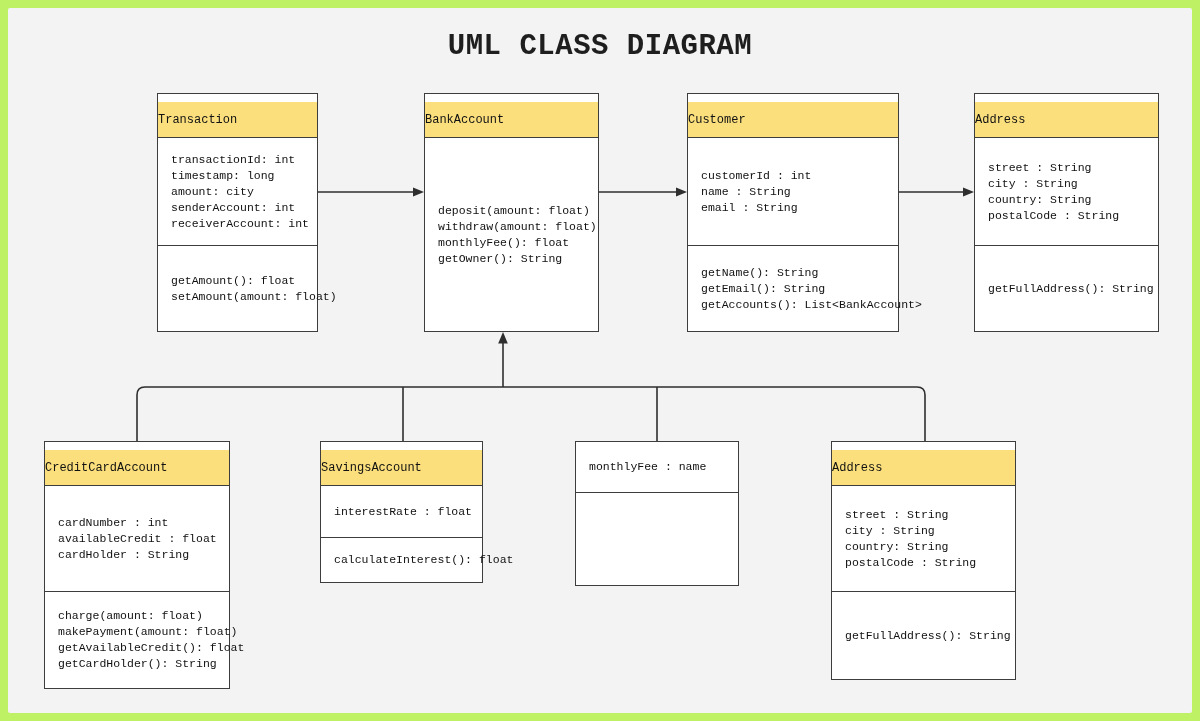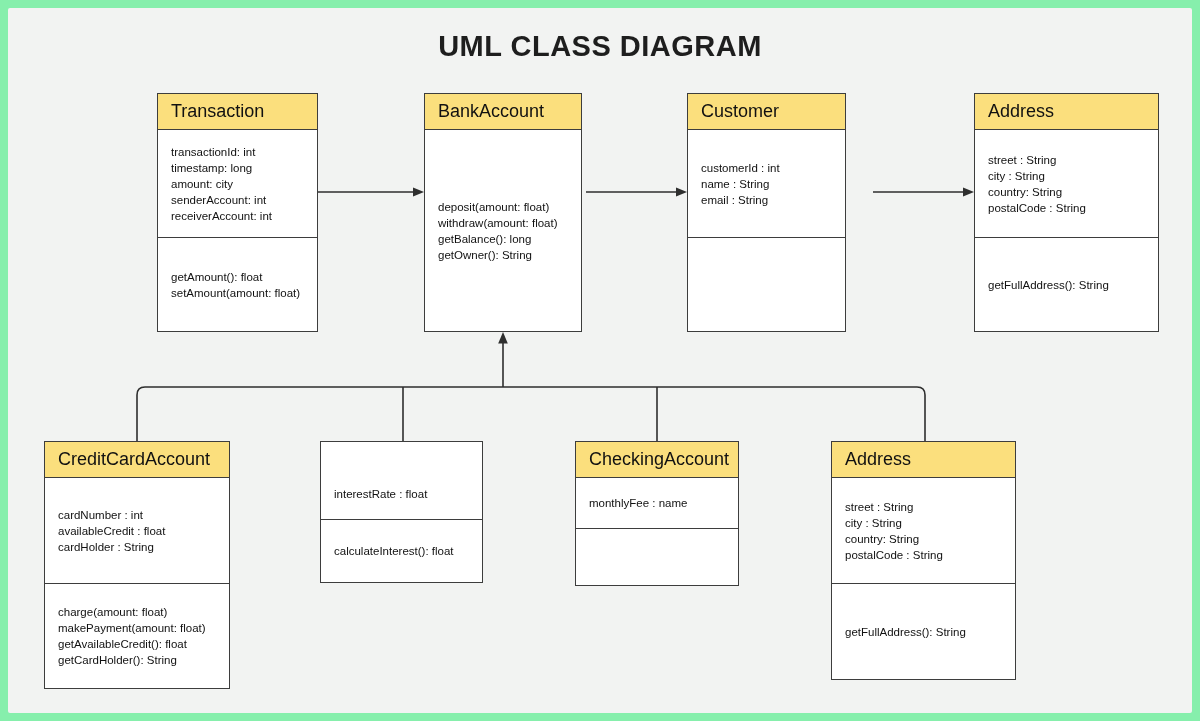--- a/index.html
+++ b/index.html
@@ -6,51 +6,51 @@
     --canvas-bg:#f2f3f2;
     --header-fill:#fbdf7d;
     --box-fill:#ffffff;
     --box-border:#3d3d3d;
     --connector:#2e2e2e;
     --title-color:#1e1e1e;
   }
   *{margin:0;padding:0;box-sizing:border-box;}
   html,body{width:1200px;height:721px;background:#ffffff;overflow:hidden;
     font-family:"Liberation Sans","DejaVu Sans",sans-serif;}
-  .page{position:relative;width:1200px;height:721px;background:#86efac;}
+  .page{position:relative;width:1200px;height:721px;background:#bef264;font-family:Liberation Mono, monospace;}
   .canvas{position:absolute;left:8px;top:8px;width:1184px;height:705px;
     background:var(--canvas-bg);border-radius:2px;}
   .diagram-title{position:absolute;left:0;top:30px;width:1200px;text-align:center;
     font-size:29px;font-weight:700;letter-spacing:.5px;color:var(--title-color);}
   svg.connectors{position:absolute;left:0;top:0;width:1200px;height:721px;}
   .conn{stroke:var(--connector);stroke-width:1.6;fill:none;}
   .arrowhead{fill:var(--connector);stroke:none;}
 
   .uml-class{position:absolute;background:var(--box-fill);
     border:1px solid var(--box-border);display:flex;flex-direction:column;}
   .uml-header{height:36px;flex:0 0 36px;background:var(--header-fill);
     border-bottom:1px solid var(--box-border);display:flex;align-items:center;
-    padding-left:13px;font-size:18px;color:#111;}
+    font-size:12px;color:#111;margin-top:8px;}
   .uml-attrs{border-bottom:1px solid var(--box-border);}
   .uml-attrs,.uml-methods{display:flex;flex-direction:column;justify-content:center;
     padding:4px 13px;font-size:11.5px;color:#111;}
   .uml-methods{flex:1;}
   .member-line{line-height:16px;white-space:nowrap;}
 
   #c0{left:157px;top:93px;width:161px;height:239px;}
-  #c1{left:424px;top:93px;width:158px;height:239px;justify-content:flex-end;}
-  #c2{left:687px;top:93px;width:159px;height:239px;}
+  #c1{left:424px;top:93px;width:175px;height:239px;justify-content:flex-end;}
+  #c2{left:687px;top:93px;width:212px;height:239px;}
   #c3{left:974px;top:93px;width:185px;height:239px;}
   #c4{left:44px; top:441px;width:186px;height:248px;}
   #c5{left:320px;top:441px;width:163px;height:142px;}
   #c6{left:575px;top:441px;width:164px;height:145px;}
   #c7{left:831px;top:441px;width:185px;height:239px;}
   #c0 .uml-attrs,#c1 .uml-attrs,#c2 .uml-attrs,#c3 .uml-attrs{height:108px;flex:0 0 108px;}
   #c4 .uml-attrs,#c7 .uml-attrs{height:106px;flex:0 0 106px;}
-  #c5 .uml-attrs{height:52px;flex:0 0 52px;margin-top:26px;}
+  #c5 .uml-attrs{height:52px;flex:0 0 52px;}
   #c6 .uml-attrs{height:51px;flex:0 0 51px;}
 </style>
 </head>
 <body>
 
 <div class="page">
   <div class="canvas"></div>
 
   <div class="diagram-title">UML CLASS DIAGRAM</div>
 
@@ -83,31 +83,36 @@
         <div class="member-line">getAmount(): float</div>
         <div class="member-line">setAmount(amount: float)</div>
       </div>
   </div>
 
   <div class="uml-class" id="c1">
     <div class="uml-header">BankAccount</div>
     <div class="uml-methods">
         <div class="member-line">deposit(amount: float)</div>
         <div class="member-line">withdraw(amount: float)</div>
-        <div class="member-line">getBalance(): long</div>
+        <div class="member-line">monthlyFee(): float</div>
         <div class="member-line">getOwner(): String</div>
       </div>
   </div>
 
   <div class="uml-class" id="c2">
     <div class="uml-header">Customer</div>
     <div class="uml-attrs">
         <div class="member-line">customerId : int</div>
         <div class="member-line">name : String</div>
         <div class="member-line">email : String</div>
+      </div>
+    <div class="uml-methods">
+        <div class="member-line">getName(): String</div>
+        <div class="member-line">getEmail(): String</div>
+        <div class="member-line">getAccounts(): List&lt;BankAccount&gt;</div>
       </div>
   </div>
 
   <div class="uml-class" id="c3">
     <div class="uml-header">Address</div>
     <div class="uml-attrs">
         <div class="member-line">street : String</div>
         <div class="member-line">city : String</div>
         <div class="member-line">country: String</div>
         <div class="member-line">postalCode : String</div>
@@ -126,30 +131,30 @@
       </div>
     <div class="uml-methods">
         <div class="member-line">charge(amount: float)</div>
         <div class="member-line">makePayment(amount: float)</div>
         <div class="member-line">getAvailableCredit(): float</div>
         <div class="member-line">getCardHolder(): String</div>
       </div>
   </div>
 
   <div class="uml-class" id="c5">
+    <div class="uml-header">SavingsAccount</div>
     <div class="uml-attrs">
         <div class="member-line">interestRate : float</div>
       </div>
     <div class="uml-methods">
         <div class="member-line">calculateInterest(): float</div>
       </div>
   </div>
 
   <div class="uml-class" id="c6">
-    <div class="uml-header">CheckingAccount</div>
     <div class="uml-attrs">
         <div class="member-line">monthlyFee : name</div>
       </div>
   </div>
 
   <div class="uml-class" id="c7">
     <div class="uml-header">Address</div>
     <div class="uml-attrs">
         <div class="member-line">street : String</div>
         <div class="member-line">city : String</div>

